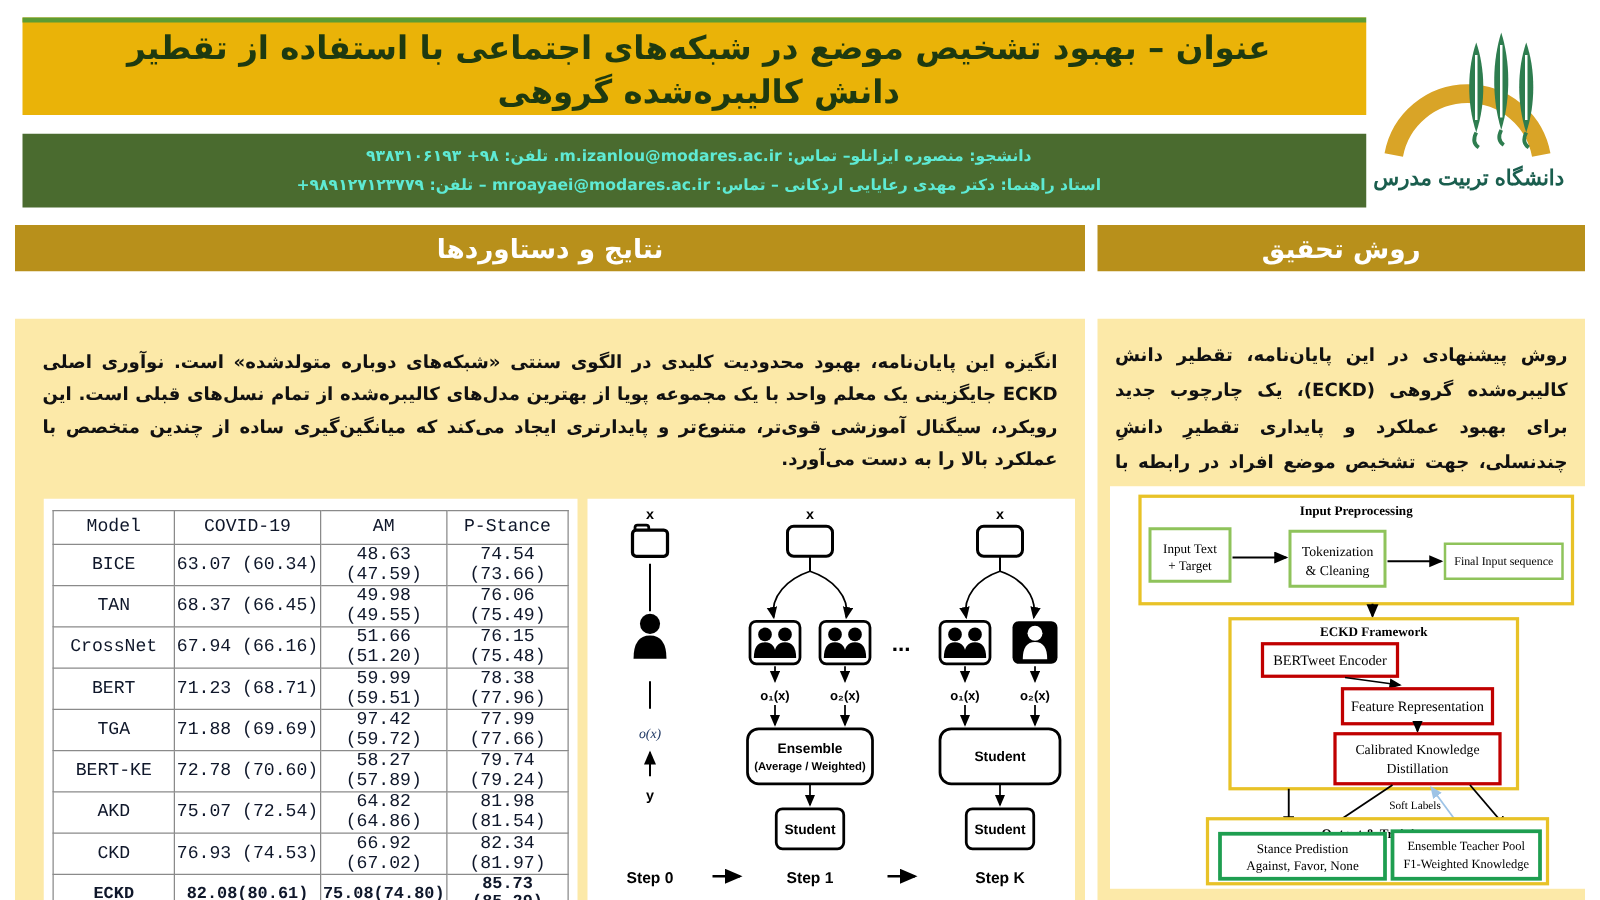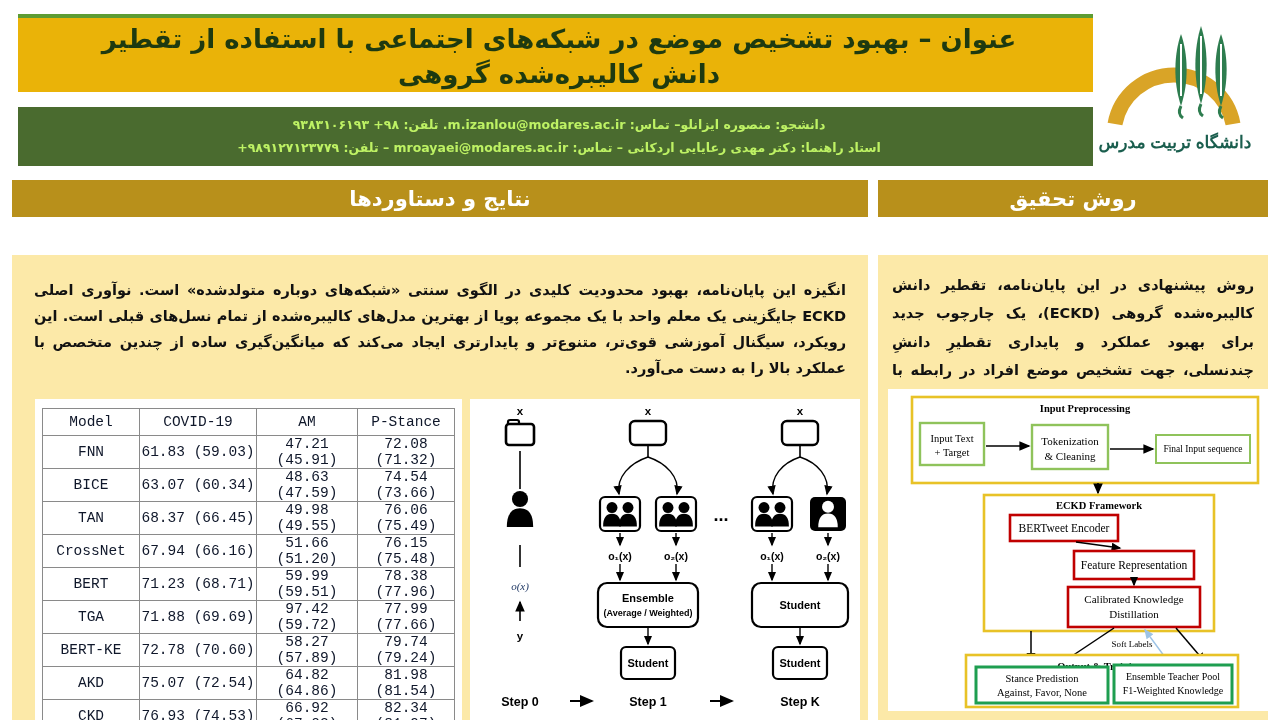--- a/index.html
+++ b/index.html
@@ -8,21 +8,21 @@
   .abs{position:absolute;}
 
   
   .title-bar{left:18px;top:14px;width:1082px;height:78px;background:#eab308;
              border-top:4px solid #5d9c33;box-sizing:border-box;
              display:flex;align-items:flex-end;justify-content:center;}
   .title-text{color:#1e3a10;font-weight:bold;font-size:26px;line-height:1.35;
               text-align:center;width:940px;direction:rtl;}
   .contact-bar{left:18px;top:107px;width:1082px;height:59px;background:#4a6b2f;
                display:flex;flex-direction:column;align-items:center;justify-content:center;
-               color:#bef264;font-weight:bold;font-size:12.5px;line-height:1.8;direction:rtl;}
+               color:#5eead4;font-weight:bold;font-size:12.5px;line-height:1.8;direction:rtl;}
   .logo-box{left:1093px;top:6px;width:164px;height:162px;background:#ffffff;}
 
   
   .sec-header{height:37px;background:#b8901b;display:flex;align-items:center;justify-content:center;
               color:#ffffff;font-weight:bold;font-size:21px;direction:rtl;}
   .sec-header-left{left:12px;top:180px;width:856px;}
   .sec-header-right{left:878px;top:180px;width:390px;}
 
   
   .cream{background:#fce9a8;margin-top:27px;}
@@ -98,26 +98,20 @@
     <table class="results">
       <thead>
         <tr>
           <th class="c0">Model</th>
           <th class="c1">COVID-19</th>
           <th class="c2">AM</th>
           <th class="c3">P-Stance</th>
         </tr>
       </thead>
       <tbody>
-          <tr>
-            <td>FNN</td>
-            <td>61.83 (59.03)</td>
-            <td>47.21 (45.91)</td>
-            <td>72.08 (71.32)</td>
-          </tr>
           <tr>
             <td>BICE</td>
             <td>63.07 (60.34)</td>
             <td>48.63 (47.59)</td>
             <td>74.54 (73.66)</td>
           </tr>
           <tr>
             <td>TAN</td>
             <td>68.37 (66.45)</td>
             <td>49.98 (49.55)</td>

